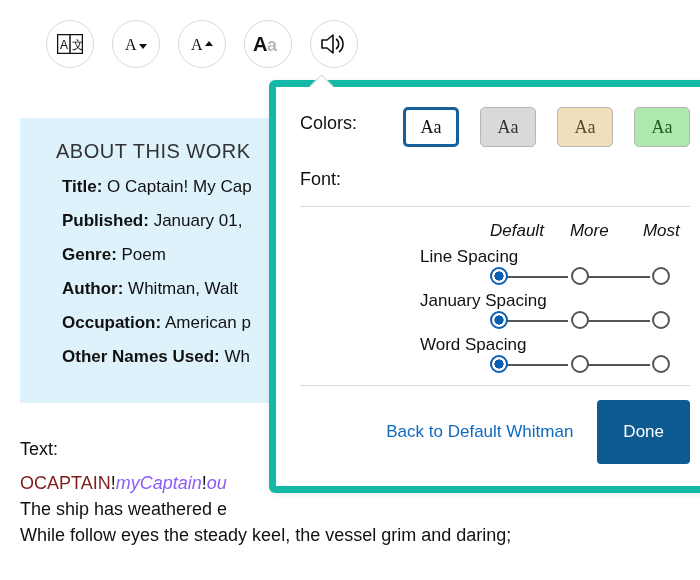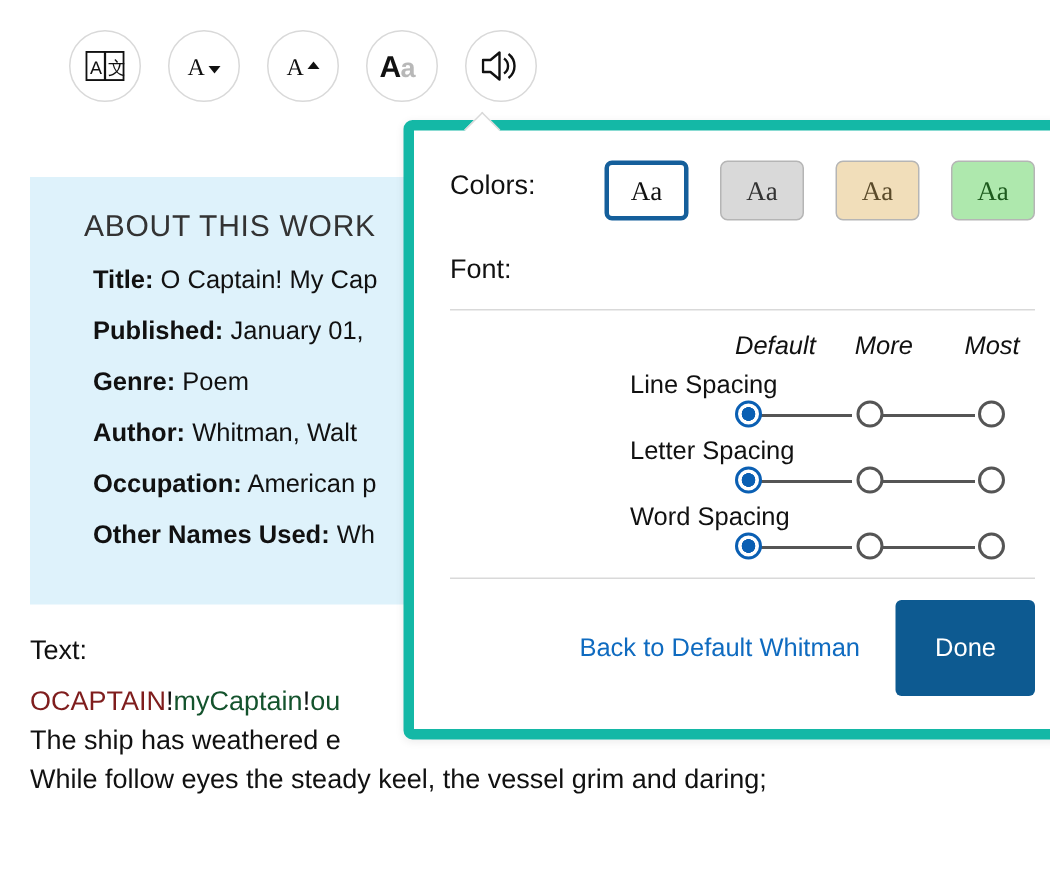--- a/index.html
+++ b/index.html
@@ -43,30 +43,30 @@
     margin-bottom: 14px;
     letter-spacing: 0.5px;
   }
   .meta-row {
     font-size: 17px;
     margin: 0 0 14px 6px;
     color: #111;
   }
   .meta-row .k { font-weight: bold; }
   .body-area {
-    margin: 20px 0 0 20px;
+    margin: 36px 0 0 20px;
     width: 650px;
   }
   .body-area .label {
     font-size: 18px;
     margin-bottom: 10px;
   }
   .ocaptain { font-size: 18px; line-height: 1.45; }
   .ocaptain .red { color: #7f1d1d; }
-  .ocaptain .org { color: #14532d; }
+  .ocaptain .org { color: #8b5cf6; font-style: italic; }
 
   
   .popover {
     position: absolute;
     top: 80px;
     left: 269px;
     width: 452px;
     background: #fff;
     border: 7px solid #14b8a6;
     border-radius: 6px;
@@ -304,21 +304,21 @@
         <div class="name">Line Spacing</div>
         <div class="slider-wrap">
           <div class="line l1"></div>
           <div class="line l2"></div>
           <div class="stop s1 on"></div>
           <div class="stop s2 "></div>
           <div class="stop s3 "></div>
         </div>
       </div>
       <div class="spacing-row">
-        <div class="name">Letter Spacing</div>
+        <div class="name">January Spacing</div>
         <div class="slider-wrap">
           <div class="line l1"></div>
           <div class="line l2"></div>
           <div class="stop s1 on"></div>
           <div class="stop s2 "></div>
           <div class="stop s3 "></div>
         </div>
       </div>
       <div class="spacing-row">
         <div class="name">Word Spacing</div>

